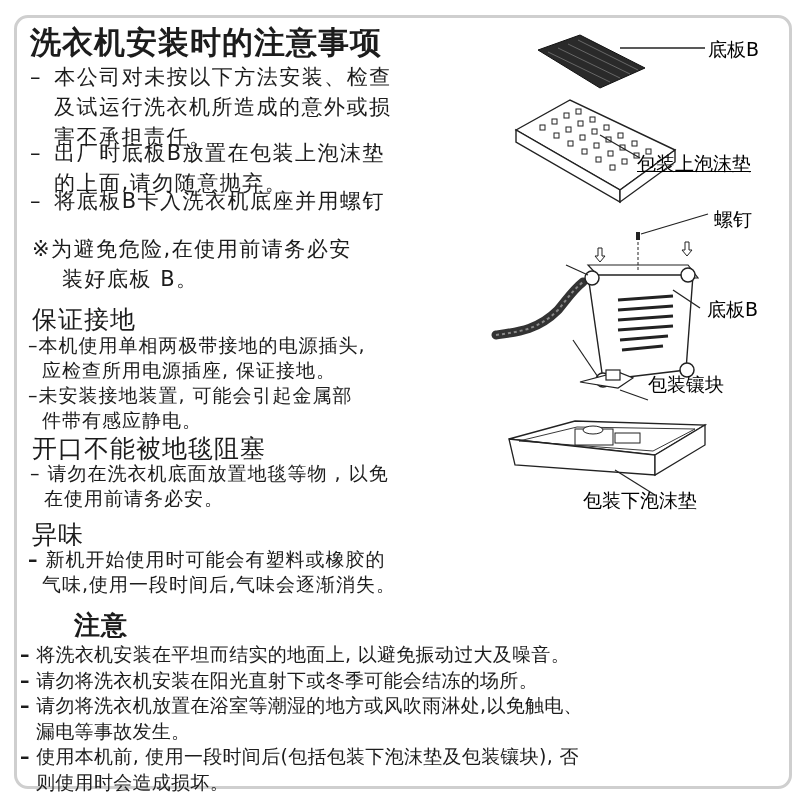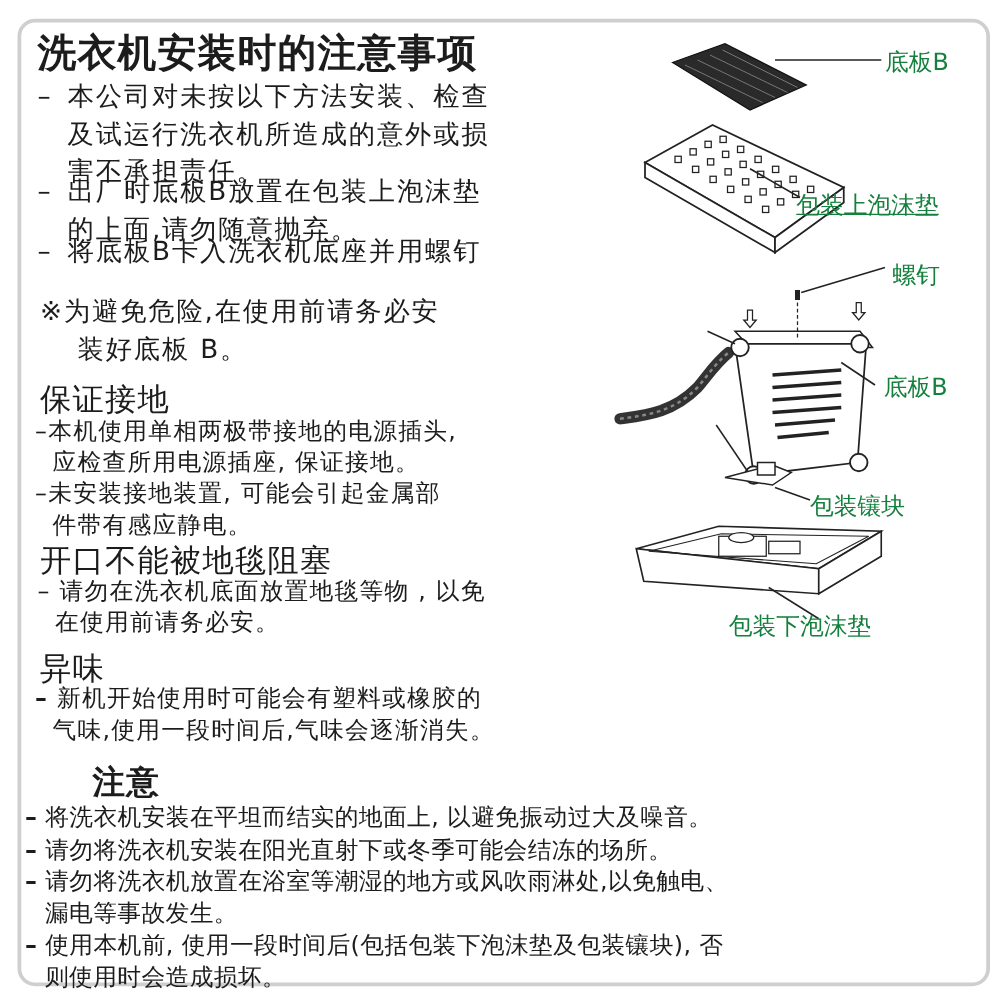--- a/index.html
+++ b/index.html
@@ -6,21 +6,21 @@
   body { width: 800px; height: 800px; position: relative; overflow: hidden;
          font-family: "DejaVu Sans", "Liberation Sans", sans-serif; color: #1a1a1a; }
   .frame { position: absolute; left: 14px; top: 15px; width: 778px; height: 774px;
            border: 3px solid #cfcfcf; border-radius: 14px; box-sizing: border-box; }
   .txt { position: absolute; white-space: nowrap; color: #1c1c1c; }
   .title { font-size: 31px; font-weight: bold; letter-spacing: 1px; left: 30px; top: 22px; }
   .body20 { font-size: 21px; line-height: 30px; letter-spacing: 1.5px; }
   .body18 { font-size: 19px; line-height: 25px; letter-spacing: 1px; }
   .h2 { font-size: 25px; letter-spacing: 1px; }
   .h2b { font-size: 26px; font-weight: bold; letter-spacing: 1px; }
-  .lbl { position: absolute; font-size: 19px; white-space: nowrap; color: #15803d; }
+  .lbl { position: absolute; font-size: 19px; white-space: nowrap; color: #000000; }
   .dash { display: inline-block; width: 16px; }
   .ind { padding-left: 24px; }
   svg { position: absolute; overflow: visible; }
 </style>
 </head>
 <body>
 
 <div class="frame"></div>
 
 <div class="txt title">洗衣机安装时的注意事项</div>
@@ -146,21 +146,21 @@
   <line x1="150" y1="22" x2="150" y2="50" stroke="#222" stroke-width="1" stroke-dasharray="3,2"></line>
   <line x1="153" y1="14" x2="220" y2="-6" stroke="#222" stroke-width="1.3"></line>
   <line x1="185" y1="70" x2="212" y2="88" stroke="#222" stroke-width="1.3"></line>
 
   <polygon points="92,162 130,168 145,158 130,152" fill="#fff" stroke="#222" stroke-width="1.2"></polygon>
   <rect x="118" y="150" width="14" height="10" fill="#fff" stroke="#222" stroke-width="1.2"></rect>
   <line x1="132" y1="170" x2="160" y2="180" stroke="#222" stroke-width="1.2"></line>
 </svg>
 <div class="lbl" style="left:714px; top:207px;">螺钉</div>
 <div class="lbl" style="left:707px; top:297px;">底板B</div>
-<div class="lbl" style="left:648px; top:392px;">包装镶块</div>
+<div class="lbl" style="left:648px; top:372px;">包装镶块</div>
 
 <svg style="left:505px; top:415px;" width="200" height="80" viewBox="0 0 200 80">
   <polygon points="4,24 70,6 200,10 150,40" fill="#fff" stroke="#222" stroke-width="1.3"></polygon>
   <polygon points="4,24 10,50 150,60 150,40" fill="#fff" stroke="#222" stroke-width="1.3"></polygon>
   <polygon points="150,40 200,10 200,30 150,60" fill="#fff" stroke="#222" stroke-width="1.3"></polygon>
   <polygon points="14,26 72,12 190,14 148,36" fill="none" stroke="#222" stroke-width="0.9"></polygon>
   <rect x="70" y="14" width="38" height="16" fill="#fff" stroke="#222" stroke-width="1"></rect>
   <ellipse cx="88" cy="15" rx="10" ry="4" fill="#fff" stroke="#222" stroke-width="1"></ellipse>
   <rect x="110" y="18" width="25" height="10" fill="#fff" stroke="#222" stroke-width="1"></rect>
   <line x1="110" y1="55" x2="150" y2="80" stroke="#222" stroke-width="1.2"></line>

